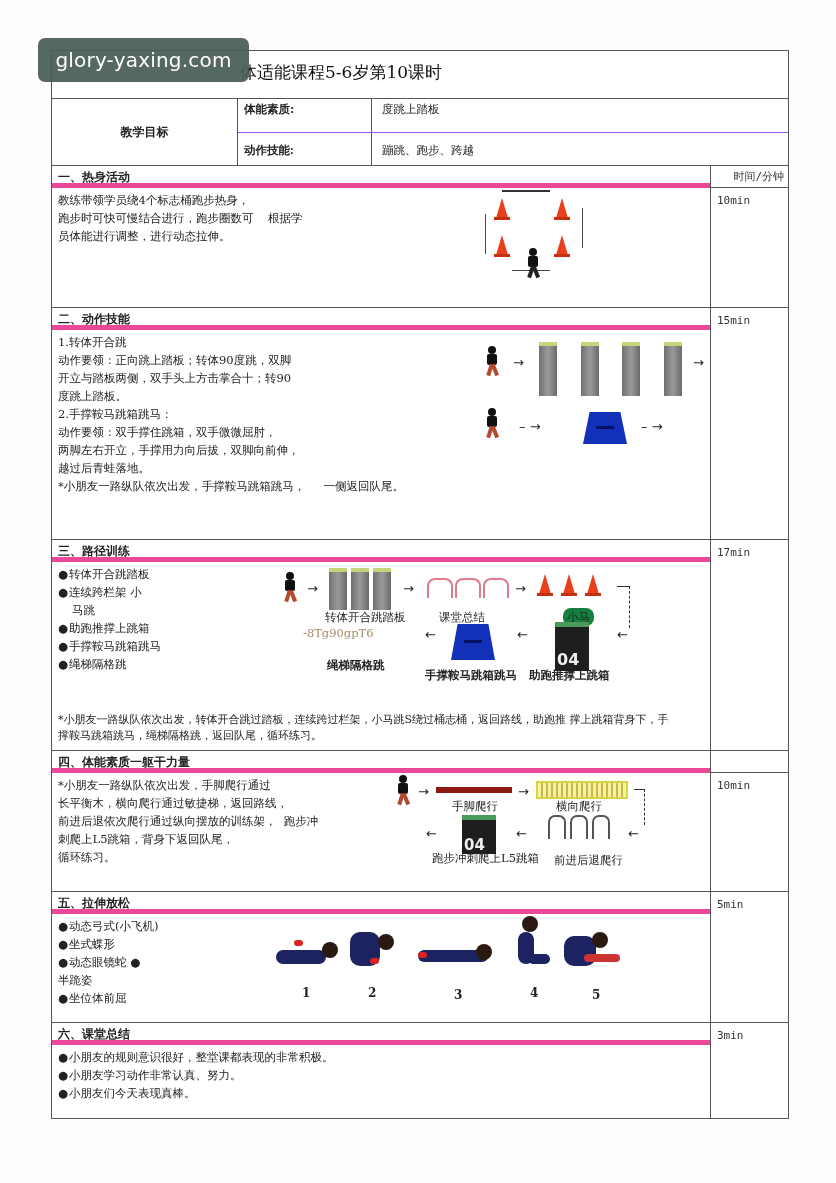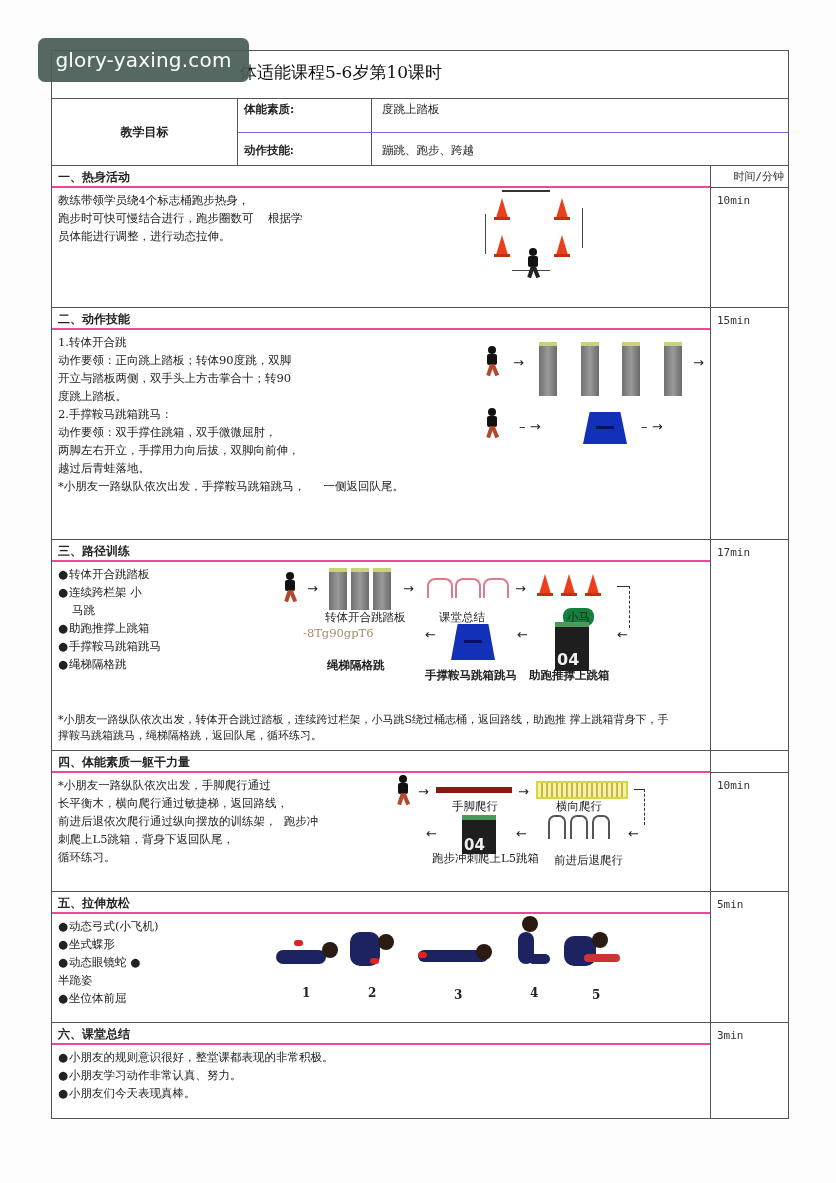--- a/index.html
+++ b/index.html
@@ -16,21 +16,21 @@
   .goal-sub { display:flex; flex:1; }
   .goal-sub + .goal-sub { border-top:1px solid #8b5cf6;font-family:Liberation Serif, serif; }
   .goal-key { width:134px; border-right:1px solid #555; font-size:11.5px; font-weight:bold; padding:3px 6px; box-sizing:border-box; }
   .goal-val { flex:1; font-size:11.5px; padding:3px 10px; }
   .goal-sub:last-child .goal-key, .goal-sub:last-child .goal-val { padding-top:10px; }
 
   .sec { display:flex; border-bottom:1px solid #555; }
   .sec:last-child { border-bottom:none; }
   .sec-main { flex:1; border-right:1px solid #555; display:flex; flex-direction:column; }
   .sec-time { width:77px; font-size:11px; padding:6px 6px; box-sizing:border-box; font-family:"DejaVu Sans Mono","Liberation Mono",monospace; color:#333; }
-  .sec-head { height:22px; border-bottom:2px solid #ec4899; font-size:12px; font-weight:bold; padding:3px 6px; box-sizing:border-box; }
+  .sec-head { height:22px; border-bottom:5px solid #ec4899; font-size:12px; font-weight:bold; padding:3px 6px; box-sizing:border-box; }
   .sec-body { flex:1; position:relative; font-size:11.5px; line-height:18px; padding:3px 6px; box-sizing:border-box; }
   .time-hdr { font-size:11px; padding:3px 4px; }
   .bullet::before { content:"●"; margin-right:1px; }
   .ln { white-space:pre; }
   .fig { position:absolute; }
   .cone { position:absolute; width:0; height:0; border-left:6px solid transparent; border-right:6px solid transparent; border-bottom:20px solid #e8401c; }
   .cone::after { content:""; position:absolute; left:-8px; top:19px; width:16px; height:3px; background:#c43010; }
   .runner { position:absolute; width:14px; height:30px; }
   .runner .hd { position:absolute; left:3px; top:0; width:8px; height:8px; border-radius:50%; background:#111; }
   .runner .bd { position:absolute; left:2px; top:8px; width:10px; height:11px; background:#111; border-radius:2px; }

